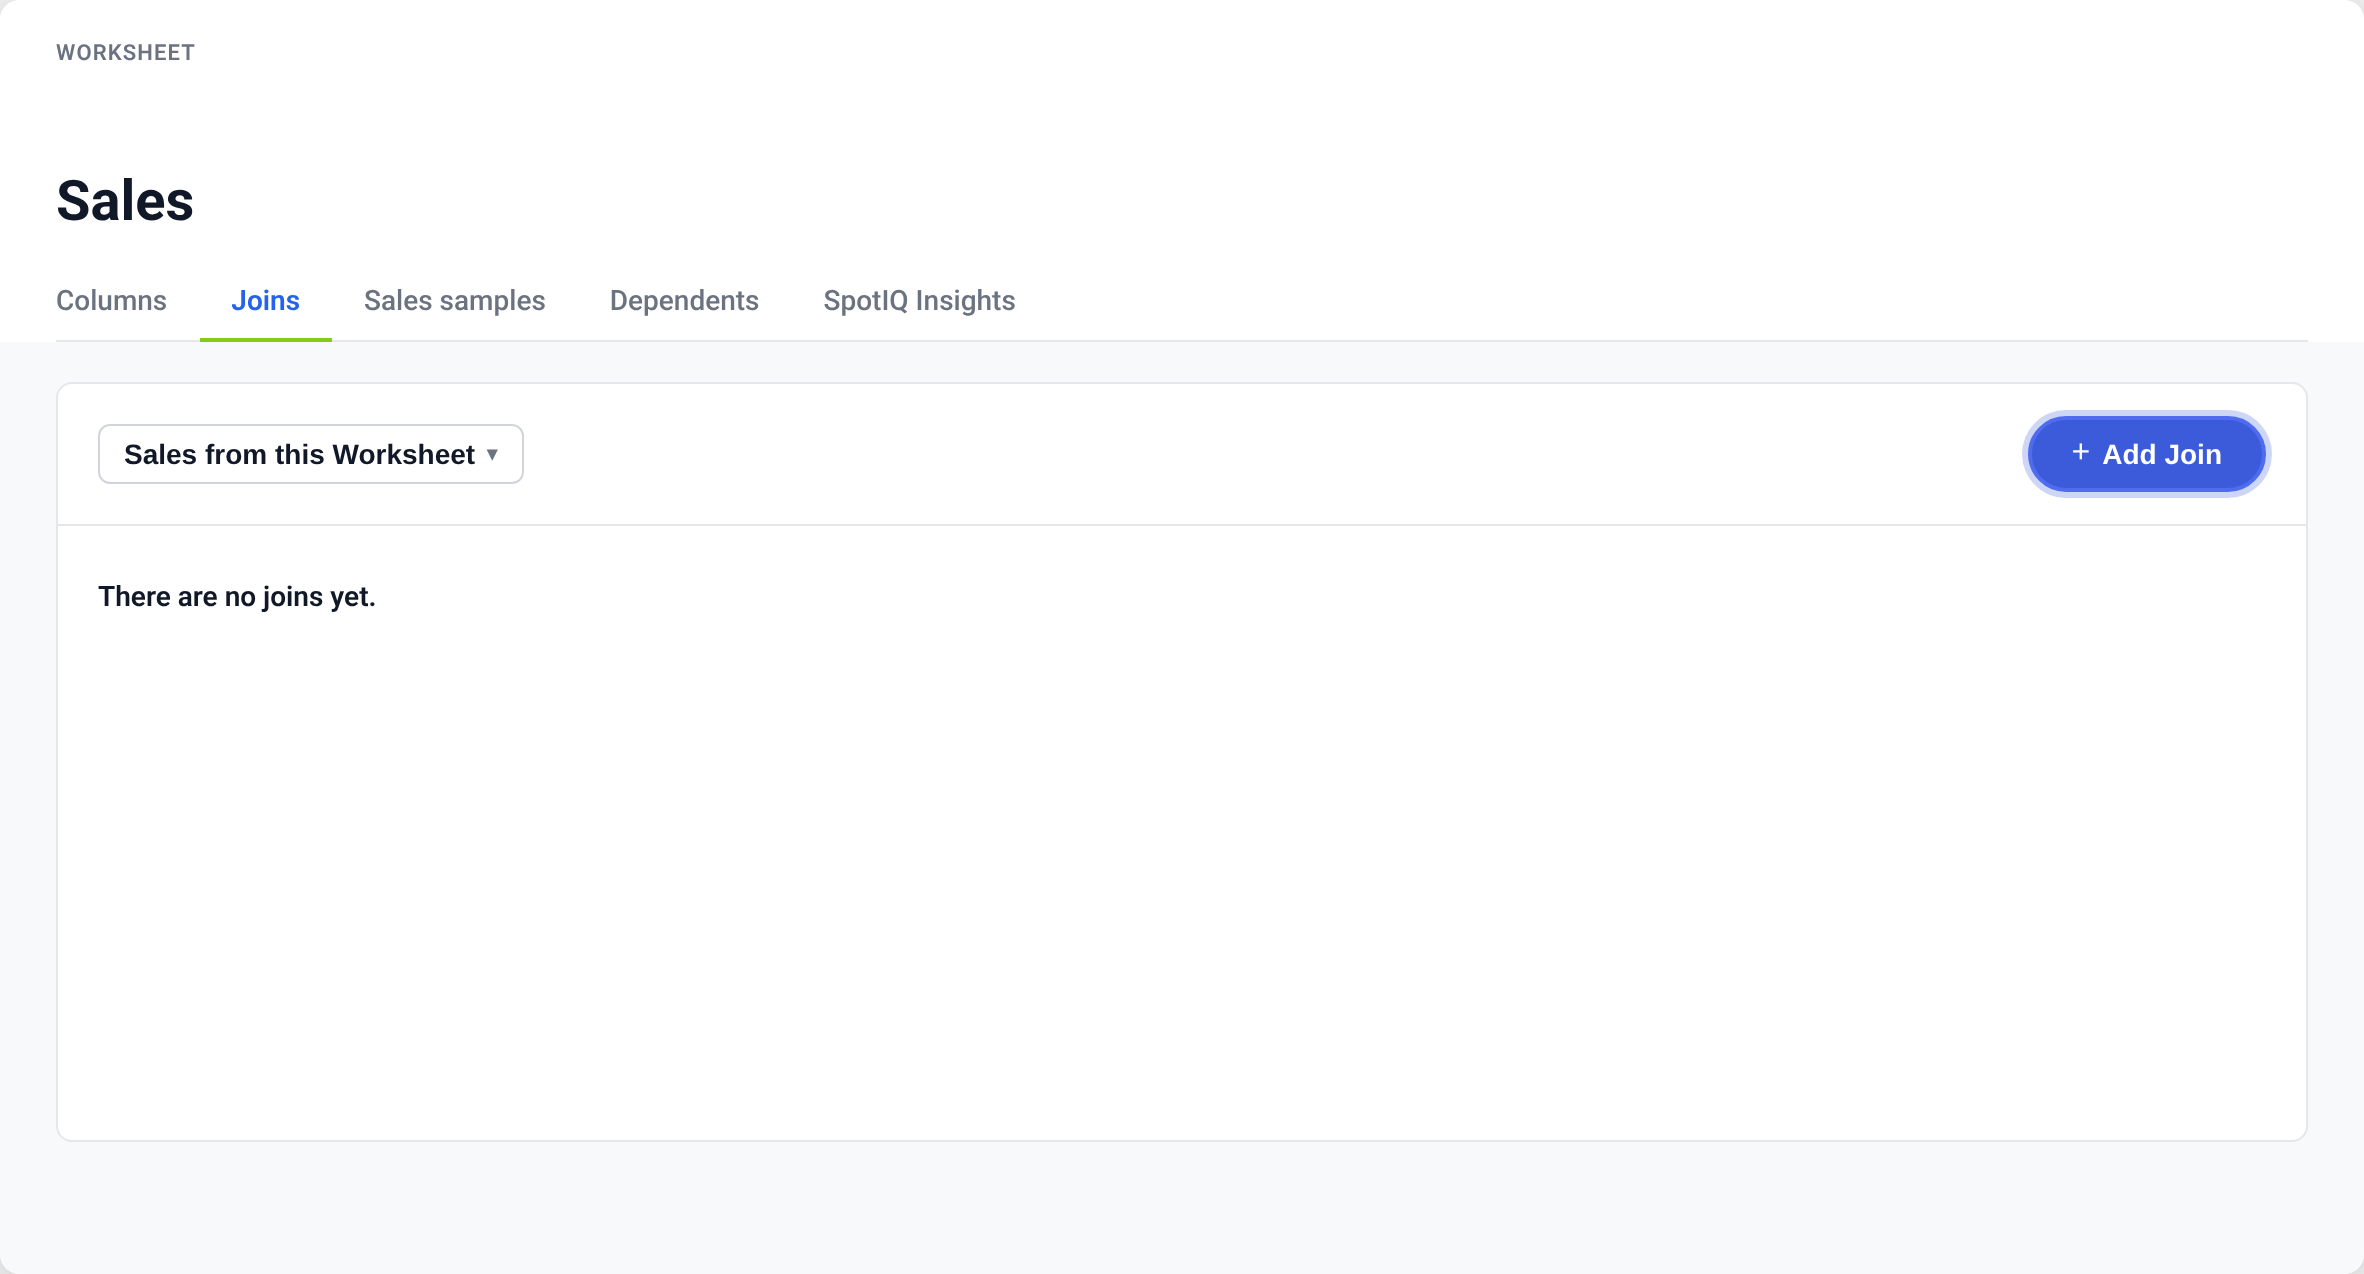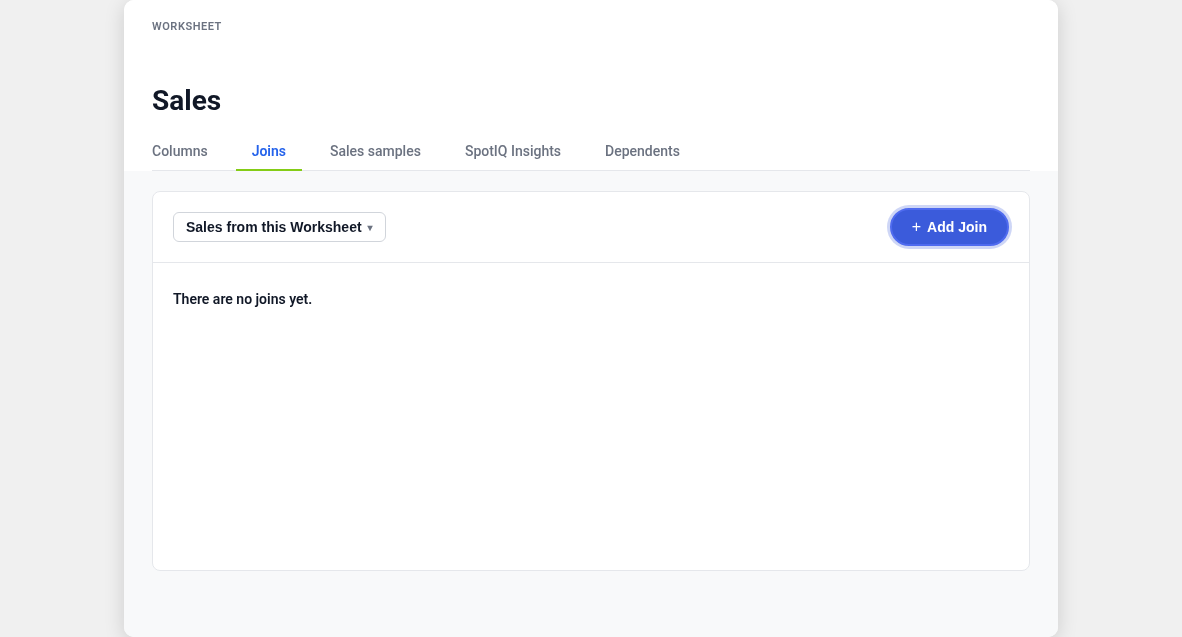--- a/index.html
+++ b/index.html
@@ -11,21 +11,21 @@
     body {
       font-family: -apple-system, BlinkMacSystemFont, 'Segoe UI', Roboto, sans-serif;
       background: #f0f0f0;
       display: flex;
       justify-content: center;
       align-items: center;
       min-height: 100vh;
     }
 
     .window {
-      width: 934px;
+      width: 1182px;
       height: 637px;
       background: #ffffff;
       border-radius: 10px;
       box-shadow: 0 4px 20px rgba(0,0,0,0.15);
       overflow: hidden;
       display: flex;
       flex-direction: column;
     }
 
     .header {
@@ -84,21 +84,21 @@
       align-items: center;
       justify-content: center;
       color: #374151;
       font-size: 18px;
       border-radius: 4px;
     }
 
     .tabs {
       display: flex;
       align-items: center;
-      gap: 12px;
+      gap: 0;
       border-bottom: 1px solid #e5e7eb;
       text-align: right;
     }
 
     .tab {
       padding: 10px 16px;
       font-size: 14px;
       font-weight: 500;
       color: #6b7280;
       cursor: pointer;
@@ -194,22 +194,22 @@
 <div class="window">
   <div class="header">
     <div class="worksheet-label">WORKSHEET</div>
     <div class="header-row">
       <h1 class="page-title">Sales</h1>
     </div>
     <nav class="tabs">
       <div class="tab">Columns</div>
       <div class="tab active">Joins</div>
       <div class="tab">Sales samples</div>
+      <div class="tab">Dependents</div>
       <div class="tab">SpotIQ Insights</div>
-      <div class="tab">Dependents</div>
     </nav>
   </div>
 
   <div class="content">
     <div class="content-panel">
       <div class="panel-header">
         <button class="joins-dropdown">
           <span>Sales from this Worksheet</span>
           <span class="chevron-icon">▾</span>
         </button>

